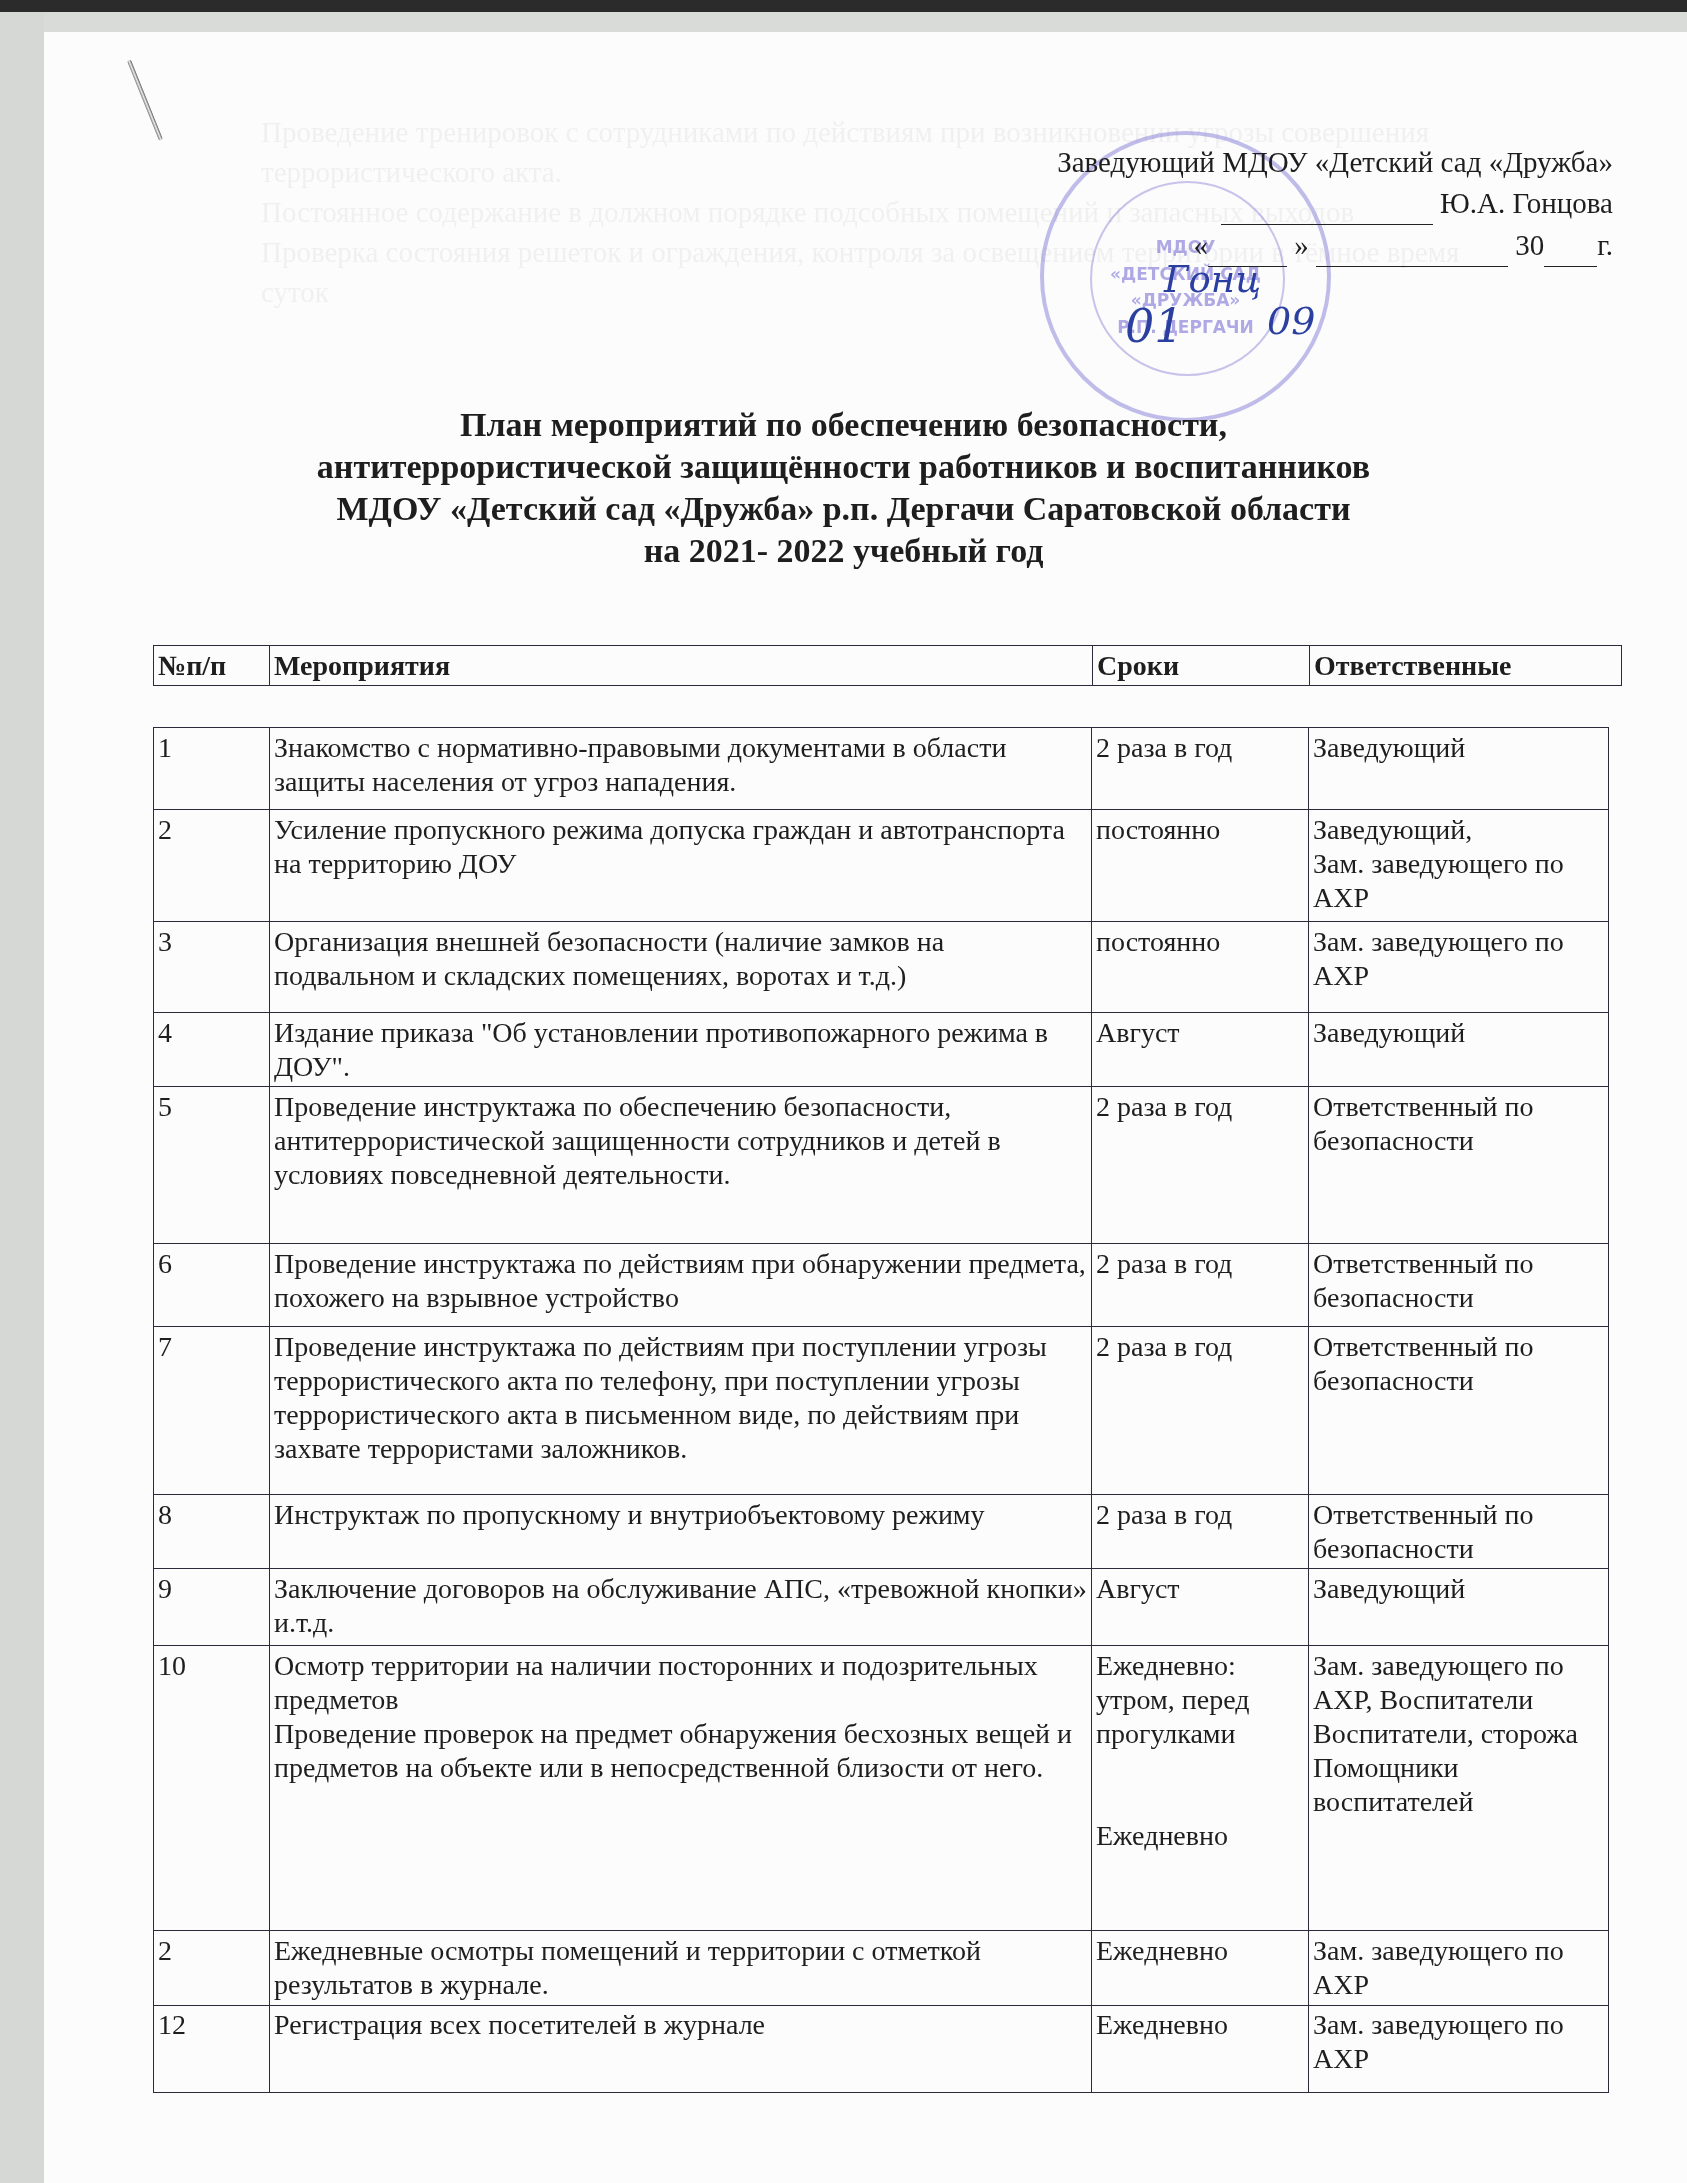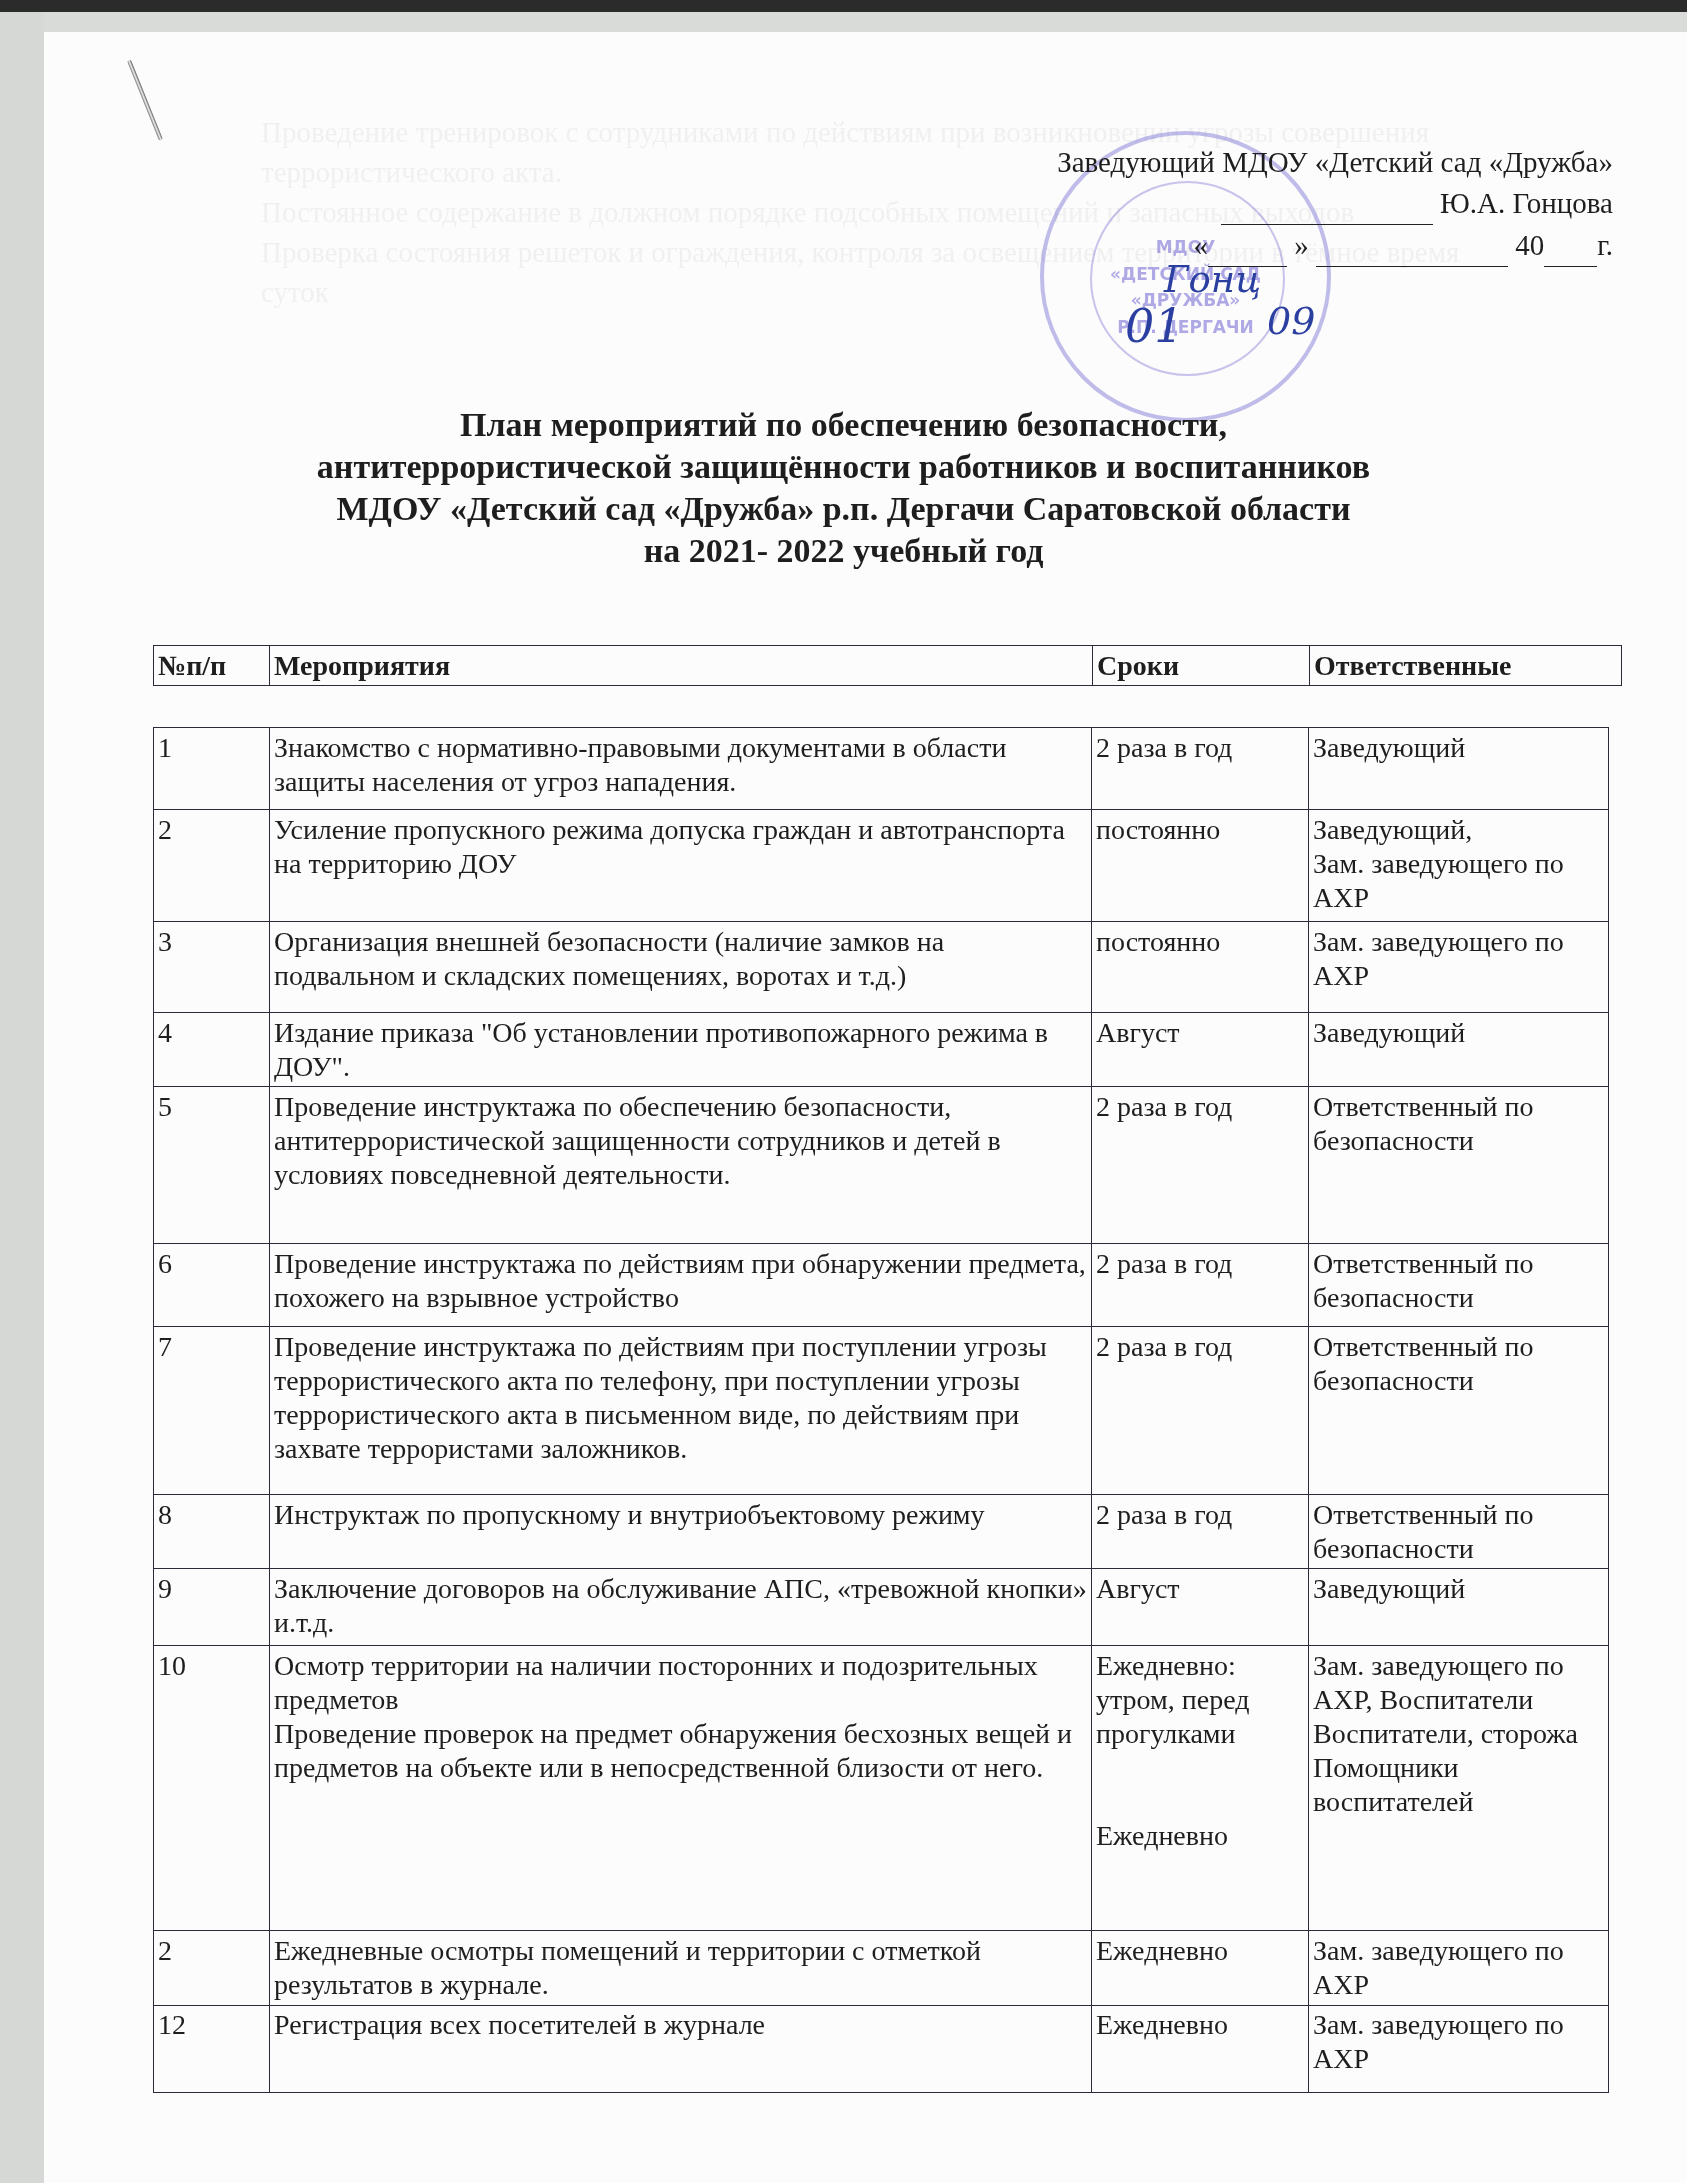--- a/index.html
+++ b/index.html
@@ -61,21 +61,21 @@
 <div class="approval">
   <div>Заведующий МДОУ «Детский сад «Дружба»</div>
   <div>
     <span class="sig-line" style="width:212px;">&nbsp;</span>
     <span>Ю.А. Гонцова</span>
   </div>
   <div>
     <span>«</span><span class="sig-line" style="width:79px;">&nbsp;</span>
     <span>»</span>
     <span class="sig-line" style="width:192px;">&nbsp;</span>
-    <span>40</span><span class="sig-line" style="width:53px;">&nbsp;</span><span>г.</span>
+    <span>30</span><span class="sig-line" style="width:53px;">&nbsp;</span><span>г.</span>
   </div>
 </div>
 
 <div class="handwriting" style="left:1164px; top:258px; font-size:37px;">Гонц</div>
 <div class="handwriting" style="left:1125px; top:299px; font-size:46px;">01</div>
 <div class="handwriting" style="left:1267px; top:299px; font-size:38px;">09</div>
 
 <div class="title">
   <div>План мероприятий по обеспечению безопасности,</div>
   <div>антитеррористической защищённости работников и воспитанников</div>

